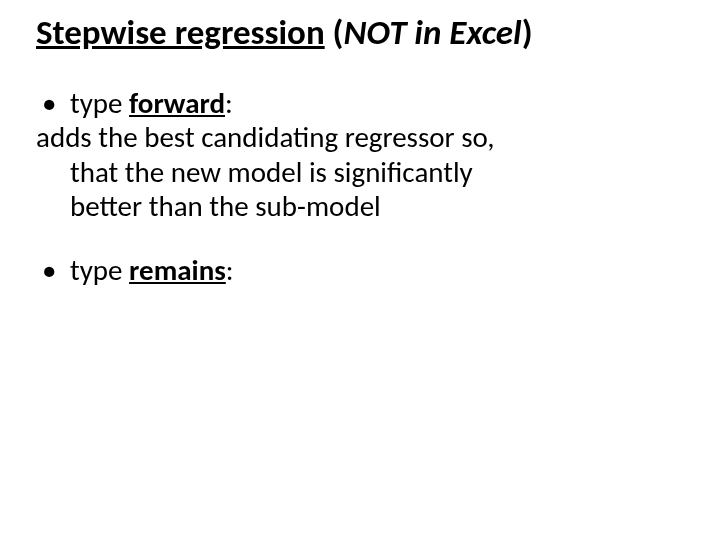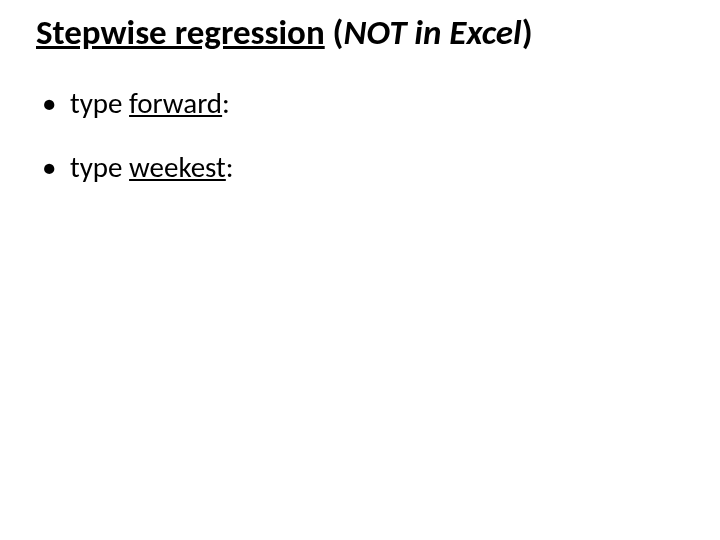--- a/index.html
+++ b/index.html
@@ -7,47 +7,52 @@
   .slide { width: 720px; height: 540px; padding: 12px 28px 0 36px; position: relative; }
   .title { font-size: 35px; line-height: 1.15; margin-bottom: 34px; letter-spacing: 0; }
   .title .u { text-decoration: underline; }
   .title .i { font-style: italic; }
   .content { font-size: 29px; line-height: 1.18; }
   .bullet-row { display: flex; }
   .bullet-mark { width: 34px; flex: 0 0 34px; text-align: left; padding-left: 6px; }
   .bullet-text { flex: 1; }
   .para { padding-left: 0; }
   .para .indent { display: block; padding-left: 34px; }
-  .b { font-weight: 400; margin-top: 15px; }
+  .b { font-weight: 700; margin-top: 15px; }
   .u { text-decoration: underline; }
   .gap { height: 30px; }
 </style>
 </head>
 <body>
 
 <div class="slide">
 
   <h1 class="title">
     <span class="u">Stepwise regression</span><span> (</span><span class="i">NOT in Excel</span><span>)</span>
   </h1>
 
   <div class="content">
 
     <div class="bullet-row">
       <div class="bullet-mark">•</div>
       <div class="bullet-text">
         <span>type </span><span class="b u">forward</span><span>:</span>
       </div>
     </div>
+    <div class="para">
+      <span>adds the best candidating regressor so,</span>
+      <span class="indent">that the new model is  significantly</span>
+      <span class="indent">better than the sub-model</span>
+    </div>
 
     <div class="gap"></div>
 
     <div class="bullet-row">
       <div class="bullet-mark">•</div>
       <div class="bullet-text">
-        <span>type </span><span class="b u">weekest</span><span>:</span>
+        <span>type </span><span class="b u">remains</span><span>:</span>
       </div>
     </div>
     <div class="para">
     </div>
 
   </div>
 </div>
 
 </body></html>

